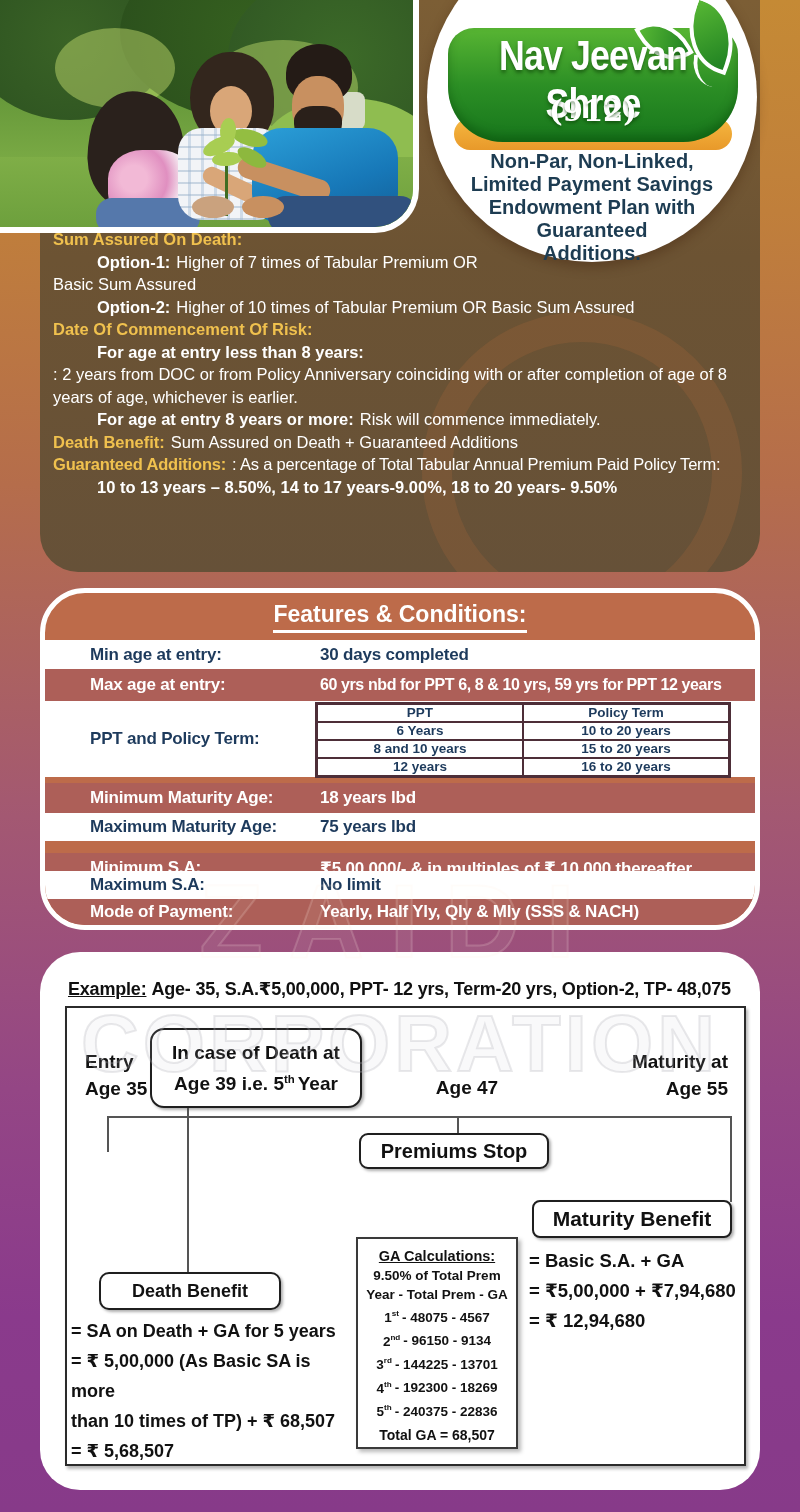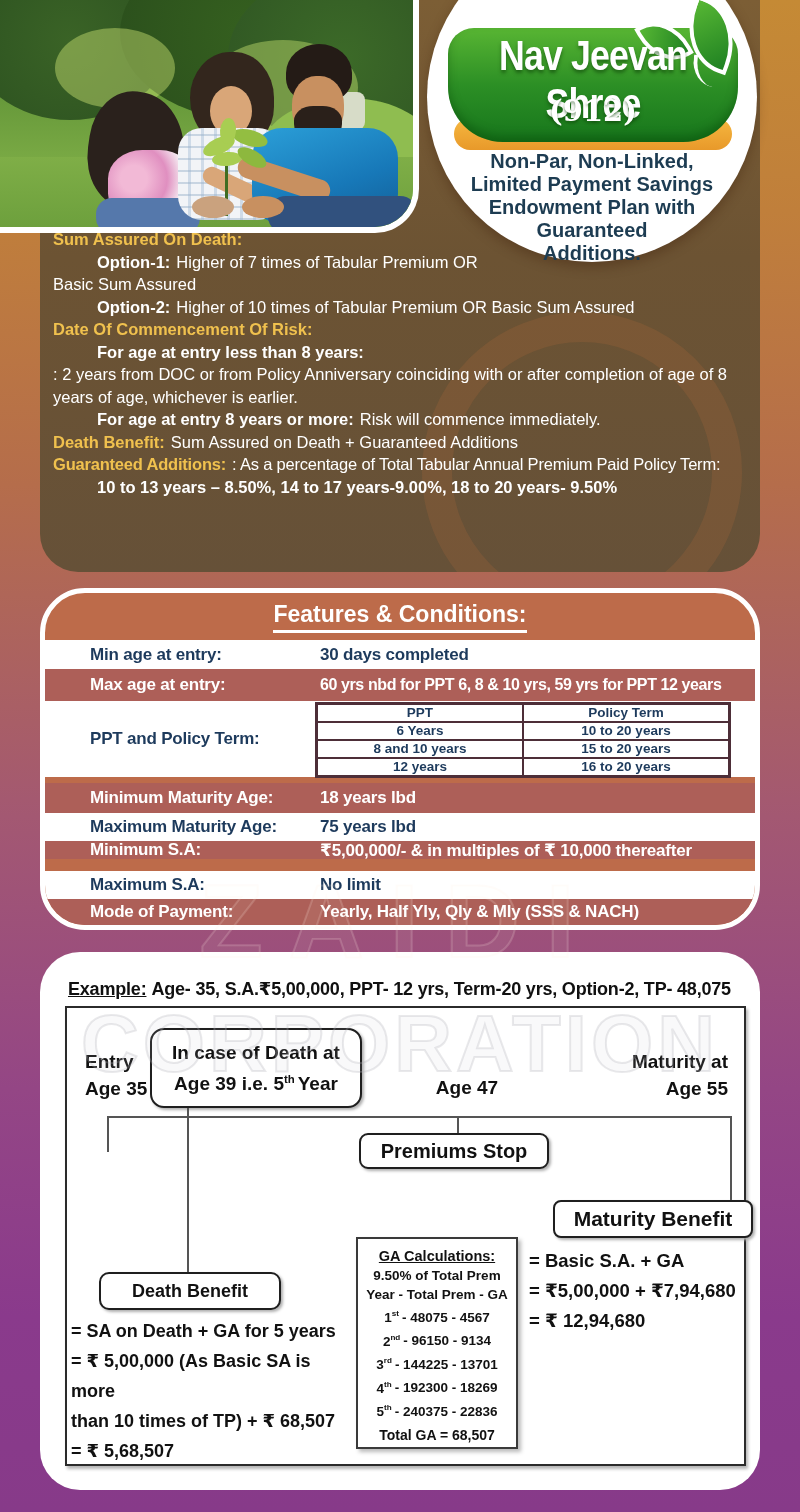--- a/index.html
+++ b/index.html
@@ -212,21 +212,21 @@
       </div>
     </div>
     <div class="f-row rose" style="top:190px;height:30px;">
       <div class="lab">Minimum Maturity Age:</div>
       <div class="val">18 years lbd</div>
     </div>
     <div class="f-row white" style="top:220px;height:28px;">
       <div class="lab">Maximum Maturity Age:</div>
       <div class="val">75 years lbd</div>
     </div>
-    <div class="f-row rose" style="top:248px;height:18px;padding-left:42px;">
+    <div class="f-row rose" style="top:260px;height:30px;padding-left:42px;">
       <div class="lab">Minimum S.A:</div>
       <div class="val">₹5,00,000/- &amp; in multiples of ₹ 10,000 thereafter</div>
     </div>
     <div class="f-row white" style="top:278px;height:28px;">
       <div class="lab">Maximum S.A:</div>
       <div class="val">No limit</div>
     </div>
     <div class="f-row rose" style="top:306px;height:26px;">
       <div class="lab">Mode of Payment:</div>
       <div class="val">Yearly, Half Yly, Qly &amp; Mly (SSS &amp; NACH)</div>
@@ -260,21 +260,21 @@
       </div>
 
       <div class="dline" style="left:40px;top:108px;width:625px;height:2px;"></div>
       <div class="dline" style="left:40px;top:108px;width:2px;height:36px;"></div>
       <div class="dline" style="left:120px;top:100px;width:2px;height:164px;"></div>
       <div class="dline" style="left:390px;top:108px;width:2px;height:17px;"></div>
       <div class="dline" style="left:663px;top:108px;width:2px;height:86px;"></div>
 
       <div class="obox" style="left:292px;top:125px;width:190px;height:36px;border-radius:9px;font-size:20px;">Premiums Stop</div>
 
-      <div class="obox" style="left:465px;top:192px;width:200px;height:38px;border-radius:8px;font-size:21px;margin-left:21px;">Maturity Benefit</div>
+      <div class="obox" style="left:465px;top:192px;width:200px;height:38px;border-radius:8px;font-size:21px;">Maturity Benefit</div>
       <div class="benefit-lines" style="left:462px;top:238px;width:216px;font-size:18.5px;line-height:30px;">
         <div>= Basic S.A. + GA</div>
         <div>= ₹5,00,000 + ₹7,94,680</div>
         <div>= ₹ 12,94,680</div>
       </div>
 
       <div class="ga-box">
         <div class="ga-title">GA Calculations:</div>
         <div class="ga-sub">9.50% of Total Prem</div>
         <div class="ga-sub">Year - Total Prem - GA</div>

